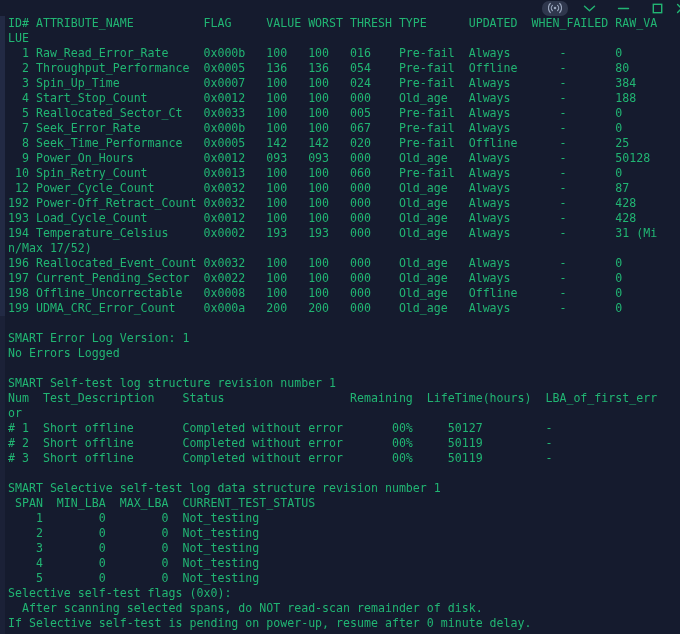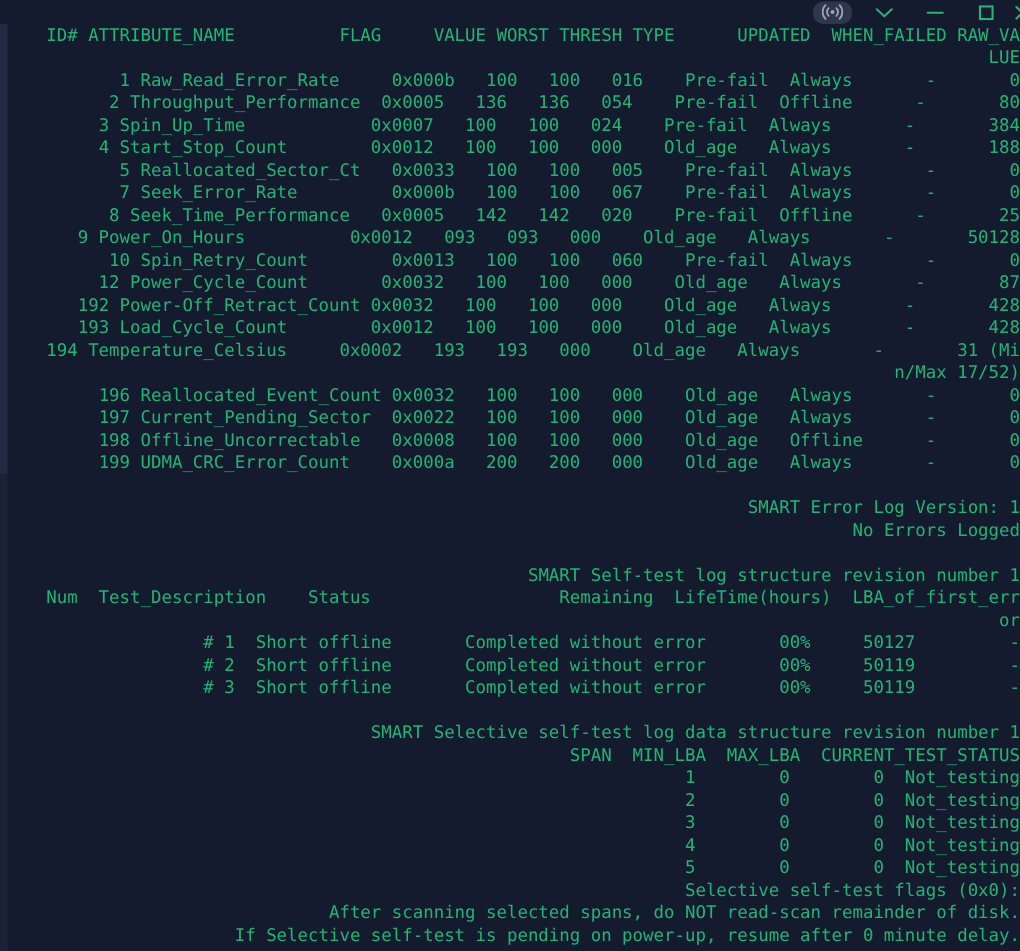--- a/index.html
+++ b/index.html
@@ -79,21 +79,20 @@
     color: #21b573;
     font-size: 11.6px;
     line-height: 15px;
     white-space: pre;
     letter-spacing: 0px;
   }
   .term .line {
     height: 15px;
     white-space: pre;
     color: #21b573;
-    text-align: right;
   }
   .term .blank { height: 15px; }
 </style>
 </head>
 <body>
 
 <div id="app">
 
   <div class="titlebar">
 

